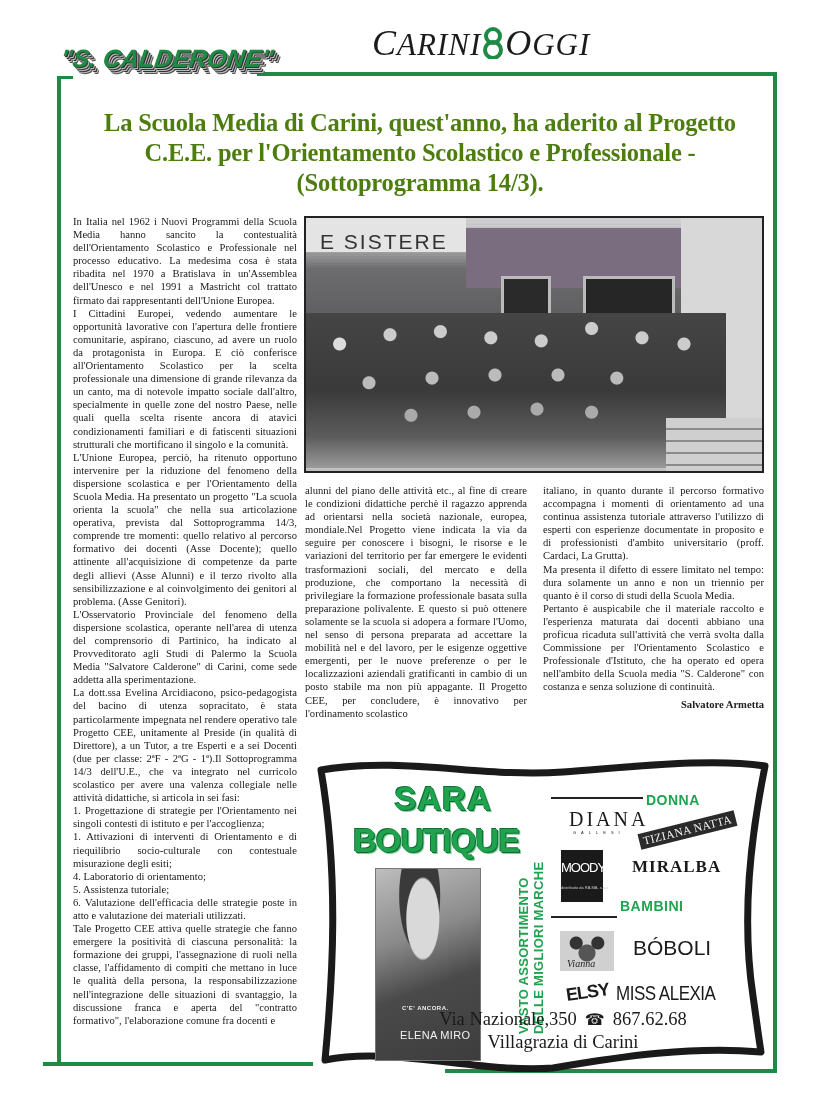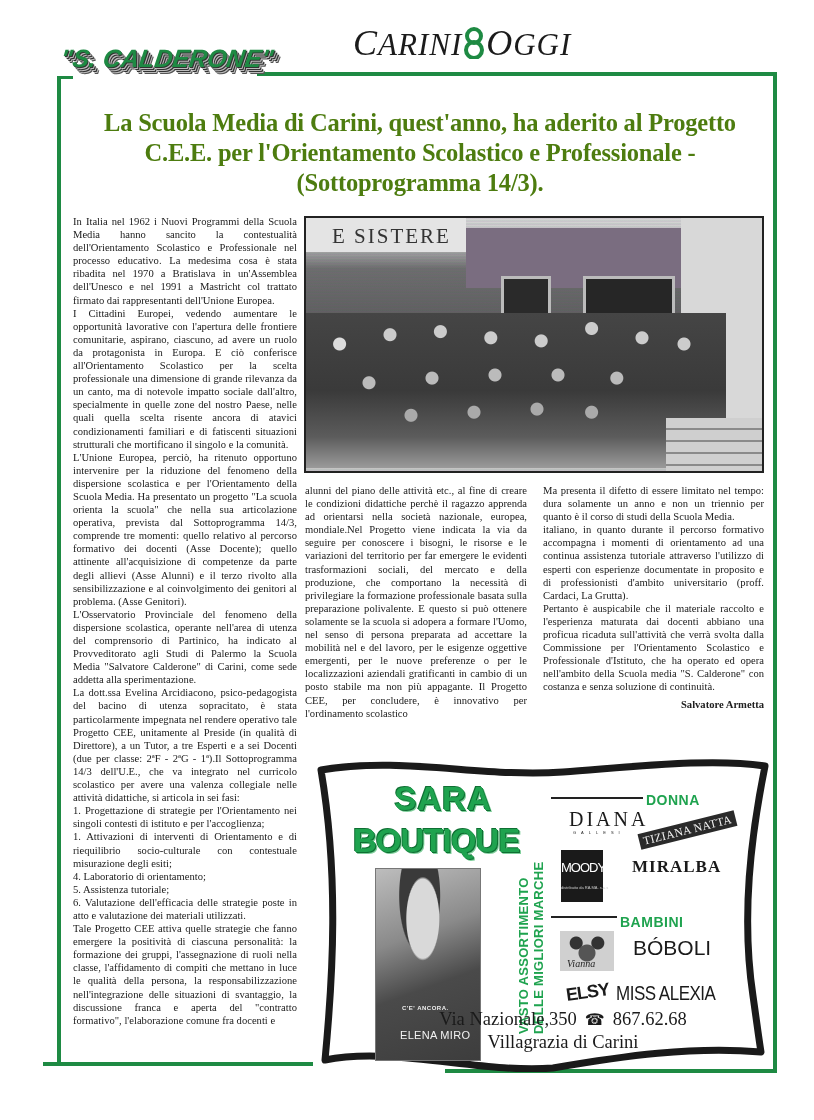--- a/index.html
+++ b/index.html
@@ -1,21 +1,21 @@
 <!DOCTYPE html>
 <html><head>
 <meta charset="utf-8">
 <style>
   * { box-sizing: border-box; margin: 0; padding: 0; }
   html, body { width: 814px; height: 1120px; background: #ffffff; overflow: hidden; }
   body { position: relative; font-family: "Liberation Serif", "DejaVu Serif", serif; color: #1a1a1a; }
 
   
   .masthead {
-    position: absolute; left: 353px; top: 22px; width: 200px; height: 40px;
+    position: absolute; left: 372px; top: 22px; width: 200px; height: 40px;
     font-family: "Liberation Serif", serif; font-style: italic; font-size: 31px;
     color: #1b1b1b; letter-spacing: 1px; white-space: nowrap;
   }
   .masthead .cap { font-size: 36px; }
   .masthead .badge {
     display: inline-block; width: 20px; height: 32px; vertical-align: -4px;
     margin: 0 2px;
   }
   .school-logo {
     position: absolute; left: 60px; top: 44px; width: 200px; height: 40px;
@@ -57,22 +57,22 @@
   
   .photo {
     position: absolute; left: 304px; top: 216px; width: 460px; height: 257px;
     border: 2px solid #222; overflow: hidden;
     background:
       repeating-linear-gradient(0deg, rgba(120,80,140,0.10) 0 1px, rgba(60,120,100,0.08) 1px 2px, transparent 2px 3px),
       linear-gradient(180deg, #d6d6d6 0%, #bdbdbd 10%, #6d6d6d 20%, #5a5a5a 45%, #4b4b4b 65%, #8f8f8f 88%, #c8c8c8 100%);
   }
   .photo .sign-band { position: absolute; left: 0; top: 0; width: 160px; height: 34px; background: #e4e4e4; }
   .photo .sign-text {
-    position: absolute; left: 14px; top: 6px; font-family: Liberation Serif, serif;
-    font-size: 21px; letter-spacing: 2px; color: #333; margin-left: 12px;
+    position: absolute; left: 14px; top: 12px; font-family: Liberation Sans, sans-serif;
+    font-size: 21px; letter-spacing: 2px; color: #333;
   }
   .photo .awning { position: absolute; left: 160px; top: 10px; width: 215px; height: 60px; background: #7a6d80; }
   .photo .wall-r { position: absolute; left: 375px; top: 0; width: 85px; height: 200px; background: #d8d8d8; }
   .photo .door1 { position: absolute; left: 195px; top: 58px; width: 50px; height: 56px; background: #2a2a2a; border: 3px solid #bbb; }
   .photo .door2 { position: absolute; left: 277px; top: 58px; width: 92px; height: 56px; background: #262626; border: 3px solid #bbb; }
   .photo .crowd {
     position: absolute; left: 0; top: 95px; width: 420px; height: 155px;
     background:
       radial-gradient(circle at 8% 20%, #ddd 0 6px, transparent 7px),
       radial-gradient(circle at 20% 14%, #ccc 0 6px, transparent 7px),
@@ -135,21 +135,21 @@
     color: #1fa34f; white-space: nowrap; letter-spacing: 0.3px;
   }
   .ad-vertical .v1 { left: 15px; bottom: 0; }
   .ad-vertical .v2 { left: 30px; bottom: 0; }
 
   .ad-section {
     position: absolute; font-family: "Liberation Sans", sans-serif; font-weight: bold;
     font-size: 14px; color: #1fa34f; letter-spacing: 0.5px;
   }
   .ad-section-donna { left: 333px; top: 36px; }
-  .ad-section-bambini { left: 307px; top: 158px; }
+  .ad-section-bambini { left: 307px; top: 142px; }
   .ad-rule { position: absolute; height: 2px; background: #222; }
   .ad-rule-1 { left: 238px; top: 41px; width: 92px; }
   .ad-rule-2 { left: 238px; top: 160px; width: 66px; }
 
   .brand { position: absolute; color: #1a1a1a; white-space: nowrap; }
   .brand-diana { left: 256px; top: 52px; font-family: "Liberation Serif", serif; font-size: 20px; letter-spacing: 3px; }
   .brand-diana-sub { left: 260px; top: 74px; font-family: "Liberation Sans", sans-serif; font-size: 4px; letter-spacing: 5px; }
   .brand-tiziana {
     left: 325px; top: 66px; background: #2a2a2a; color: #f2f2f2; padding: 2px 4px;
     font-family: "Liberation Serif", serif; font-size: 11.5px; letter-spacing: 0.4px; transform: rotate(-14deg);
@@ -225,22 +225,22 @@
   <p>5. Assistenza tutoriale;</p>
   <p>6. Valutazione dell'efficacia delle strategie poste in atto e valutazione dei materiali utilizzati.</p>
   <p>Tale Progetto CEE attiva quelle strategie che fanno emergere la positività di ciascuna personalità: la formazione dei gruppi, l'assegnazione di ruoli nella classe, l'affidamento di compiti che mettano in luce le qualità della persona, la responsabilizzazione nell'integrazione delle situazioni di svantaggio, la discussione franca e aperta del "contratto formativo", l'elaborazione comune fra docenti e</p>
 </div>
 
 <div class="col col-2">
   <p>alunni del piano delle attività etc., al fine di creare le condizioni didattiche perchè il ragazzo apprenda ad orientarsi nella società nazionale, europea, mondiale.Nel Progetto viene indicata la via da seguire per conoscere i bisogni, le risorse e le variazioni del territorio per far emergere le evidenti trasformazioni sociali, del mercato e della produzione, che comportano la necessità di privilegiare la formazione professionale basata sulla preparazione polivalente. E questo si può ottenere solamente se la scuola si adopera a formare l'Uomo, nel senso di persona preparata ad accettare la mobilità nel e del lavoro, per le esigenze oggettive emergenti, per le nuove preferenze o per le localizzazioni aziendali gratificanti in cambio di un posto stabile ma non più appagante. Il Progetto CEE, per concludere, è innovativo per l'ordinamento scolastico</p>
 </div>
 
 <div class="col col-3">
+  <p>italiano, in quanto durante il percorso formativo accompagna i momenti di orientamento ad una continua assistenza tutoriale attraverso l'utilizzo di esperti con esperienze documentate in proposito e di professionisti d'ambito universitario (proff. Cardaci, La Grutta).</p>
   <p>Ma presenta il difetto di essere limitato nel tempo: dura solamente un anno e non un triennio per quanto è il corso di studi della Scuola Media.</p>
-  <p>italiano, in quanto durante il percorso formativo accompagna i momenti di orientamento ad una continua assistenza tutoriale attraverso l'utilizzo di esperti con esperienze documentate in proposito e di professionisti d'ambito universitario (proff. Cardaci, La Grutta).</p>
   <p>Pertanto è auspicabile che il materiale raccolto e l'esperienza maturata dai docenti abbiano una proficua ricaduta sull'attività che verrà svolta dalla Commissione per l'Orientamento Scolastico e Professionale d'Istituto, che ha operato ed opera nell'ambito della Scuola media "S. Calderone" con costanza e senza soluzione di continuità.</p>
   <span class="signature">Salvatore Armetta</span>
 </div>
 
 <div class="ad">
   <svg class="ad-border" viewBox="0 0 460 316">
     <path d="M8 14 C 90 0, 170 22, 250 16 S 400 2, 452 10 C 438 80, 428 160, 440 240 C 444 268, 446 284, 448 296 C 380 290, 310 300, 240 312 C 170 318, 80 290, 12 304 C 20 220, 26 120, 8 14 Z" fill="#ffffff" stroke="#1a1a1a" stroke-width="7" stroke-linejoin="round"></path>
   </svg>
 
   <div class="ad-title ad-title-1">SARA</div>

